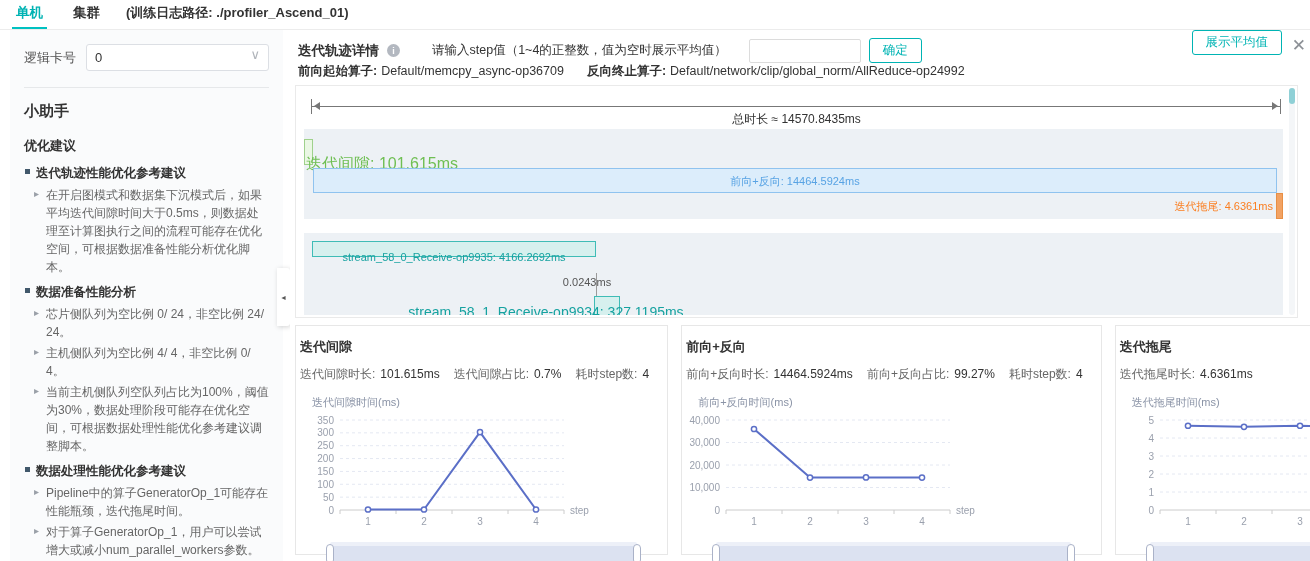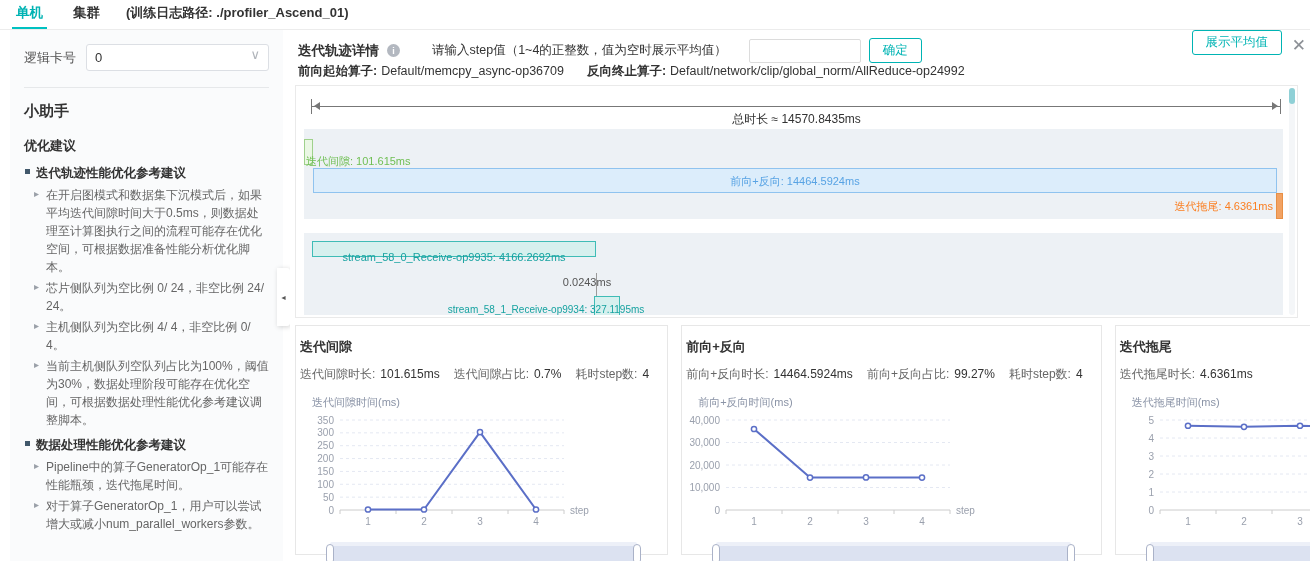--- a/index.html
+++ b/index.html
@@ -45,29 +45,29 @@
   .total-label { position:absolute; top:4px; left:0; right:0; text-align:center; font-size:12px; color:#333;margin-top:21px; }
   .arrow { position:absolute; top:20px; left:15px; right:16px; border-top:1px solid #777; }
   .arrow::before { content:""; position:absolute; left:-1px; top:-5px; border:4.5px solid transparent; border-right:6px solid #777; }
   .arrow::after  { content:""; position:absolute; right:-1px; top:-5px; border:4.5px solid transparent; border-left:6px solid #777; }
   .end-bar { position:absolute; top:13px; height:15px; border-left:1px solid #777; }
   .end-bar.l { left:15px; } .end-bar.r { right:16px; }
   .band { position:absolute; left:8px; right:14px; background:#edf1f5; }
   .band1 { top:43px; height:90px; }
   .band2 { top:147px; bottom:2px; overflow:hidden; }
   .gap-box { position:absolute; left:0; top:10px; width:9px; height:26px; background:#eaf7e4; border:1px solid #9fd18c; }
-  .gap-label { position:absolute; left:2px; top:25px; font-size:11px; color:#6fbf53; white-space:nowrap; }
+  .gap-label { position:absolute; left:2px; top:25px; font-size:16px; color:#6fbf53; white-space:nowrap; }
   .fwbw-bar { position:absolute; left:9px; right:6px; top:39px; height:25px; background:#dcedfb; border:1px solid #8fc3ef; color:#58a3e4; font-size:11px; text-align:center; line-height:24px; }
   .tail-box { position:absolute; right:0; top:64px; width:7px; height:26px; background:#f2a263; border:1px solid #e88f44; }
   .tail-label { position:absolute; right:10px; top:70px; font-size:11px; color:#fb7e20; white-space:nowrap; }
   .stream1 { position:absolute; left:8px; top:8px; width:284px; height:16px; background:#d6f0ee; border:1px solid #3fbcb6; color:#16a2a0; font-size:11px; text-align:center; line-height:31px; }
   .vline { position:absolute; left:292px; top:40px; height:23px; border-left:1px solid #9a9a9a; }
   .gap2-label { position:absolute; left:238px; top:43px; width:90px; text-align:center; font-size:11px; color:#555; }
   .stream2 { position:absolute; left:290px; top:63px; width:26px; height:26px; background:#d6f0ee; border:1px solid #3fbcb6; }
-  .stream2-label { position:absolute; left:102px; top:71px; width:280px; text-align:center; font-size:10px; color:#16a2a0; white-space:nowrap; }
+  .stream2-label { position:absolute; left:102px; top:71px; width:280px; text-align:center; font-size:14px; color:#16a2a0; white-space:nowrap; }
   .tl-scroll { position:absolute; right:2px; top:2px; bottom:2px; width:6px; background:#f4f6f8; border-radius:3px; }
   .tl-thumb { width:6px; height:16px; background:#8fd0d6; border-radius:3px; }
 
   
   .cards { position:absolute; left:5px; right:12px; top:295px; bottom:6px; display:flex; gap:13px; }
   .card { flex:1; border:1px solid #e7e7e7; background:#fff; padding:12px 4px 8px; position:relative; }
   .card-title { font-size:13px; font-weight:bold; color:#333; margin-bottom:10px; }
   .card-stats { font-size:12px; color:#666; margin-bottom:12px; white-space:nowrap; }
   .card-stats .s-lbl { margin-right:5px; }
   .card-stats .s-val { color:#333; margin-right:14px; }
@@ -92,20 +92,21 @@
       <span>0</span>
       <span class="chev">∨</span>
     </div>
   </div>
   <hr>
   <div class="assistant-title">小助手</div>
   <div class="sugg-title">优化建议</div>
   <div id="sidebar-sections">
       <div class="sec-title">迭代轨迹性能优化参考建议</div>
       <div class="sec-item">在开启图模式和数据集下沉模式后，如果平均迭代间隙时间大于0.5ms，则数据处理至计算图执行之间的流程可能存在优化空间，可根据数据准备性能分析优化脚本。</div>
+      <div class="sec-title">数据准备性能分析</div>
       <div class="sec-item">芯片侧队列为空比例 0/ 24，非空比例 24/ 24。</div>
       <div class="sec-item">主机侧队列为空比例 4/ 4，非空比例 0/ 4。</div>
       <div class="sec-item">当前主机侧队列空队列占比为100%，阈值为30%，数据处理阶段可能存在优化空间，可根据数据处理性能优化参考建议调整脚本。</div>
       <div class="sec-title">数据处理性能优化参考建议</div>
       <div class="sec-item">Pipeline中的算子GeneratorOp_1可能存在性能瓶颈，迭代拖尾时间。</div>
       <div class="sec-item">对于算子GeneratorOp_1，用户可以尝试增大或减小num_parallel_workers参数。</div>
     </div>
   <div class="collapse-handle">
       <span>◄</span>
     </div>

